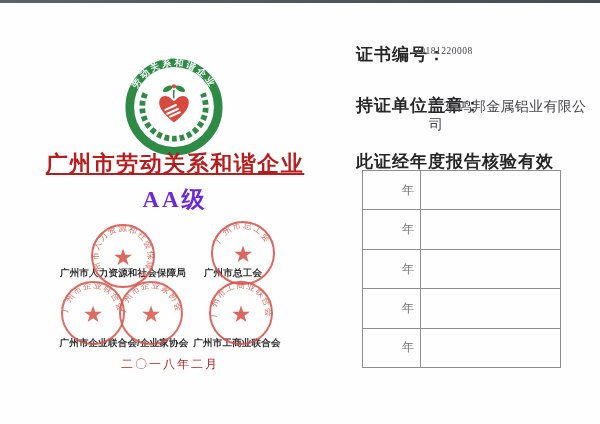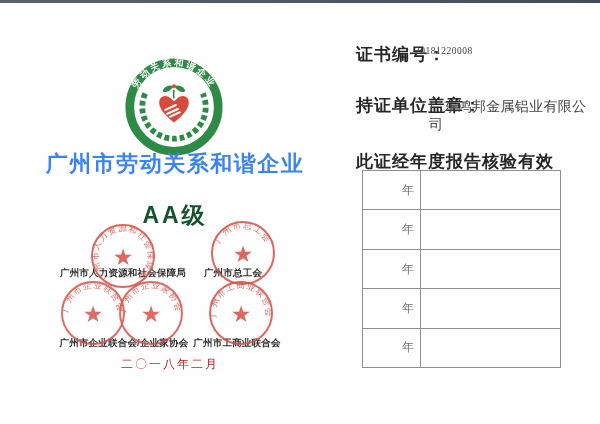--- a/index.html
+++ b/index.html
@@ -6,23 +6,23 @@
   #page{
     position:relative;width:600px;height:424px;background:#fefefe;
     font-family:"Liberation Sans","DejaVu Sans",sans-serif;overflow:hidden;
   }
   #top-edge{position:absolute;left:0;top:0;width:600px;height:3px;
     background:linear-gradient(to right,#59636c,#424d58);}
   .abs{position:absolute;}
   .center{text-align:center;}
   
   #cert-title{left:25px;top:149px;width:300px;font-size:22px;font-weight:600;
-    letter-spacing:1.5px;color:#3b82f6;}
-  #cert-grade{left:25px;top:200px;width:300px;font-size:23px;font-weight:600;
-    letter-spacing:3px;color:#14532d;}
+    letter-spacing:1.5px;color:#b91c1c;text-decoration:underline;}
+  #cert-grade{left:25px;top:184px;width:300px;font-size:23px;font-weight:600;
+    letter-spacing:3px;color:#6d28d9;font-family:Liberation Serif, serif;}
   .issuer-label{font-size:9.5px;font-weight:bold;color:#2e2e2e;z-index:1;letter-spacing:0.2px;}
   #issuer-1{left:33px;top:267px;width:180px;}
   #issuer-2{left:193px;top:267px;width:80px;}
   #issuer-3{left:24px;top:337px;width:200px;}
   #issuer-4{left:187px;top:337px;width:100px;}
   #cert-date{left:60px;top:356px;width:220px;font-size:12px;letter-spacing:2px;color:#b91c1c;}
   .seal{z-index:2;}
   
   .field-label{font-size:17px;font-weight:bold;color:#262626;letter-spacing:1px;}
   #cert-no-label{left:356px;top:43px;}

